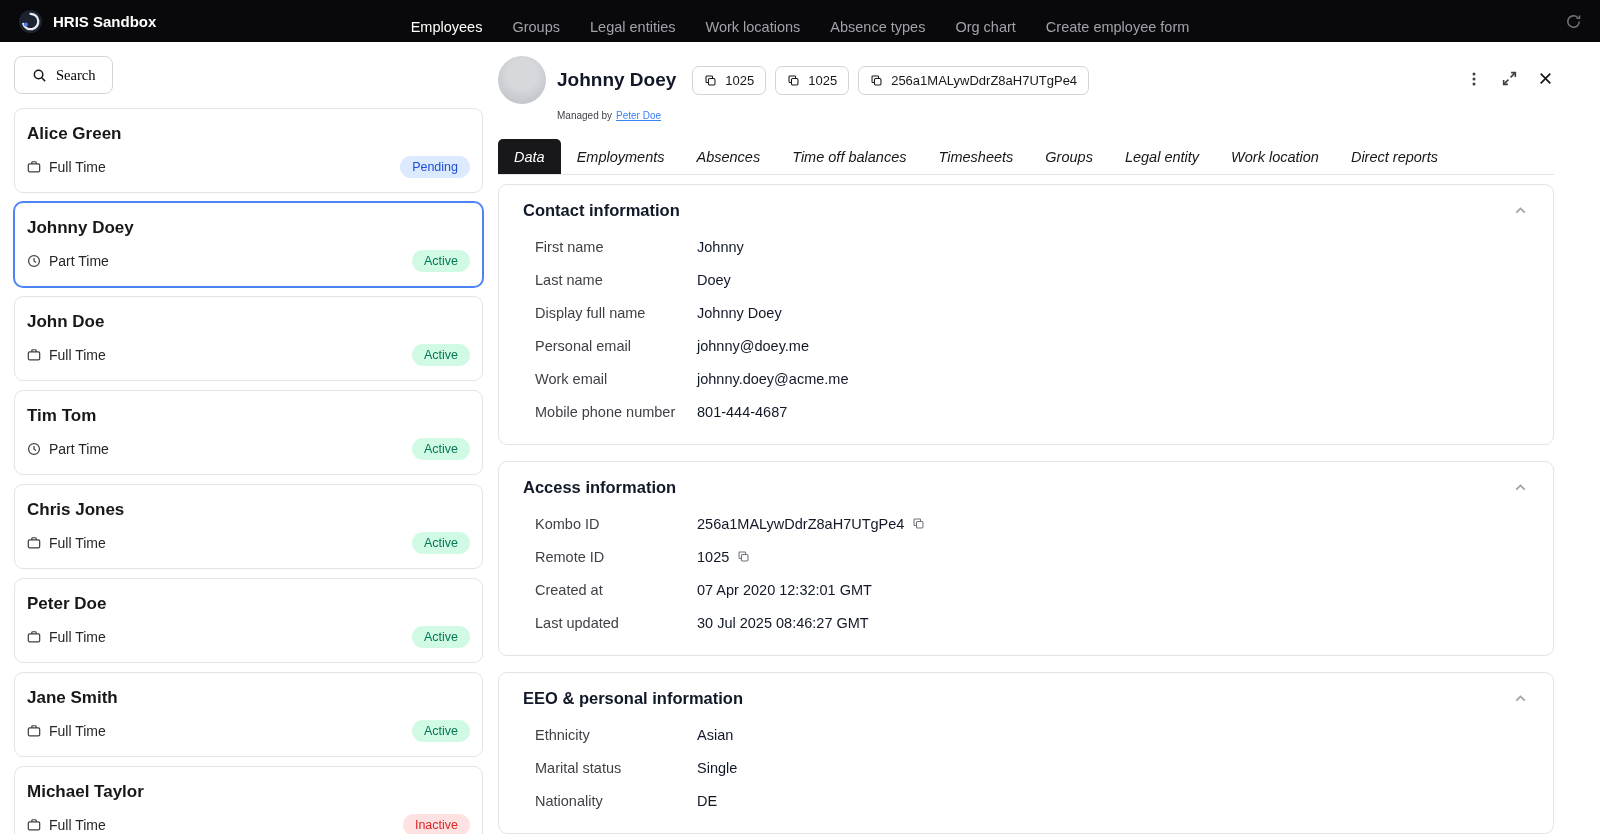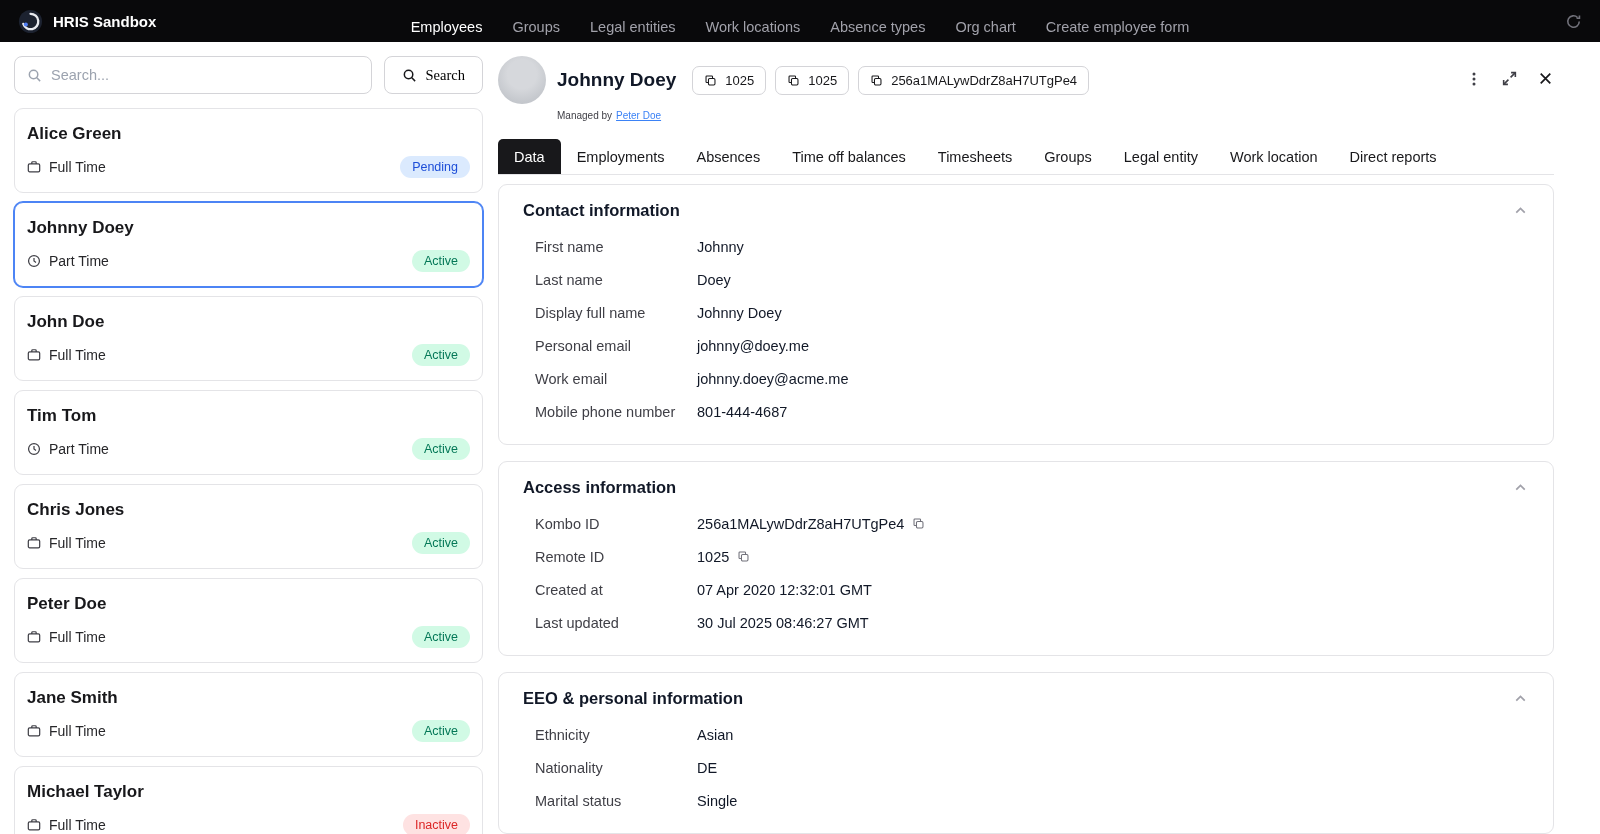--- a/index.html
+++ b/index.html
@@ -54,21 +54,21 @@
   .name-row { display:flex; align-items:center; gap:14px; height:48px; }
   .person-name { font-size:19px; font-weight:700; color:#111827; margin-right:2px; }
   .id-badge { display:inline-flex; align-items:center; gap:8px;
     border:1px solid #d4d4d8; border-radius:7px; height:29px; padding:0 11px;
     font-size:13px; color:#18181b; cursor:pointer; background:#fff; }
   .managed { font-size:10px; color:#3f3f46; margin-top:6px; }
   .managed a { color:#3b82f6; text-decoration:underline; cursor:pointer; margin-left:4px; }
   .head-actions { display:flex; align-items:center; gap:19px; margin-top:14px; }
   .head-actions .icon { cursor:pointer; display:flex; }
 
-  .tabs { display:flex; margin-top:18px; border-bottom:1px solid #e4e4e7; }
+  .tabs { display:flex; margin-top:18px; border-bottom:1px solid #e4e4e7;font-style:italic; }
   .tab { padding:0 16px; height:35px; display:flex; align-items:center;
     font-size:14.5px; color:#18181b; cursor:pointer; white-space:nowrap; }
   .tab.active { background:#18181b; color:#fff; border-radius:5px 5px 0 0; font-weight:500; }
 
   .sections { margin-top:9px; display:flex; flex-direction:column; gap:16px; }
   .section { border:1px solid #e4e4e7; border-radius:9px; padding:16px 24px; background:#fff; }
   .section-head { display:flex; align-items:center; justify-content:space-between; }
   .section-title { font-size:16.5px; font-weight:700; color:#111827; }
   .chev { cursor:pointer; display:flex; }
   .fields { margin-top:10px; display:flex; flex-direction:column; }
@@ -117,29 +117,20 @@
   <span class="refresh-btn">
     <svg width="17" height="17" viewBox="0 0 16 16" fill="none" stroke="#71717a" stroke-width="1.5">
         <path d="M13.4 8a5.4 5.4 0 1 1-1.6-3.8"></path>
         <path d="M13.6 2.3v2.7h-2.7"></path>
       </svg>
   </span>
 </header>
 
 <aside class="sidebar">
   <div class="search-row">
-    <div class="search-box">
-      <span class="icon">
-        <svg width="15" height="15" viewBox="0 0 16 16" fill="none" stroke="#9ca3af" stroke-width="1.6">
-            <circle cx="7" cy="7" r="4.5"></circle>
-            <line x1="10.5" y1="10.5" x2="14" y2="14"></line>
-          </svg>
-      </span>
-      <input type="text" placeholder="Search..." style="">
-    </div>
     <button class="search-btn">
       <span class="icon">
         <svg width="15" height="15" viewBox="0 0 16 16" fill="none" stroke="#18181b" stroke-width="1.6">
             <circle cx="7" cy="7" r="4.5"></circle>
             <line x1="10.5" y1="10.5" x2="14" y2="14"></line>
           </svg>
       </span>
       <span>Search</span>
     </button>
   </div>
@@ -469,29 +460,29 @@
     </div>
     <div class="fields">
           <div class="field">
     <div class="field-label">Ethnicity</div>
     <div class="field-value">
       <span>Asian</span>
 
     </div>
   </div>
           <div class="field">
+    <div class="field-label">Marital status</div>
+    <div class="field-value">
+      <span>Single</span>
+
+    </div>
+  </div>
+          <div class="field">
     <div class="field-label">Nationality</div>
     <div class="field-value">
       <span>DE</span>
-
-    </div>
-  </div>
-          <div class="field">
-    <div class="field-label">Marital status</div>
-    <div class="field-value">
-      <span>Single</span>
 
     </div>
   </div>
         </div>
   </section>
     </div>
 </main>
 
 </body></html>

